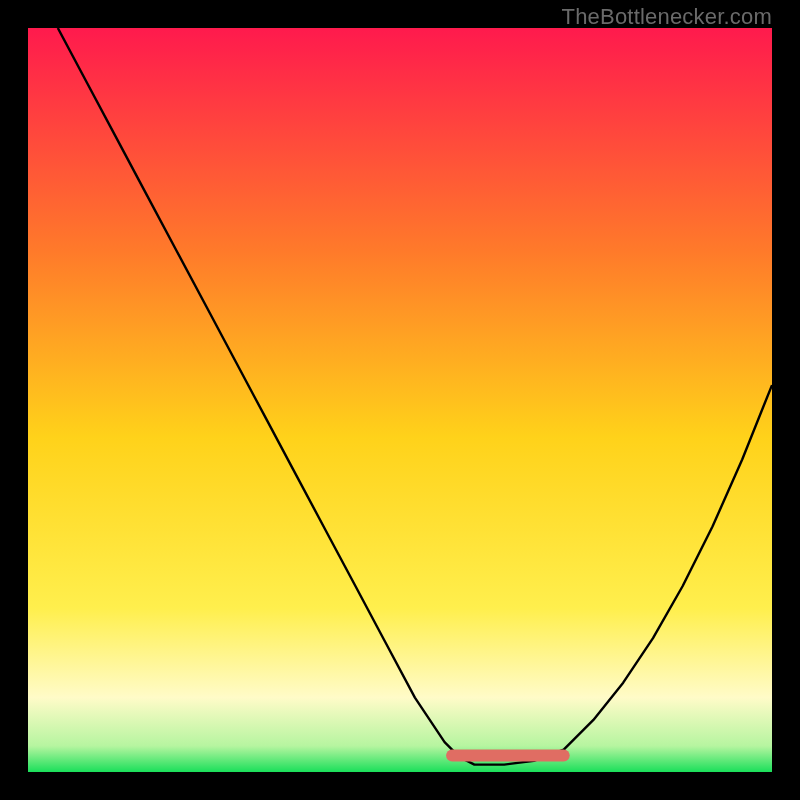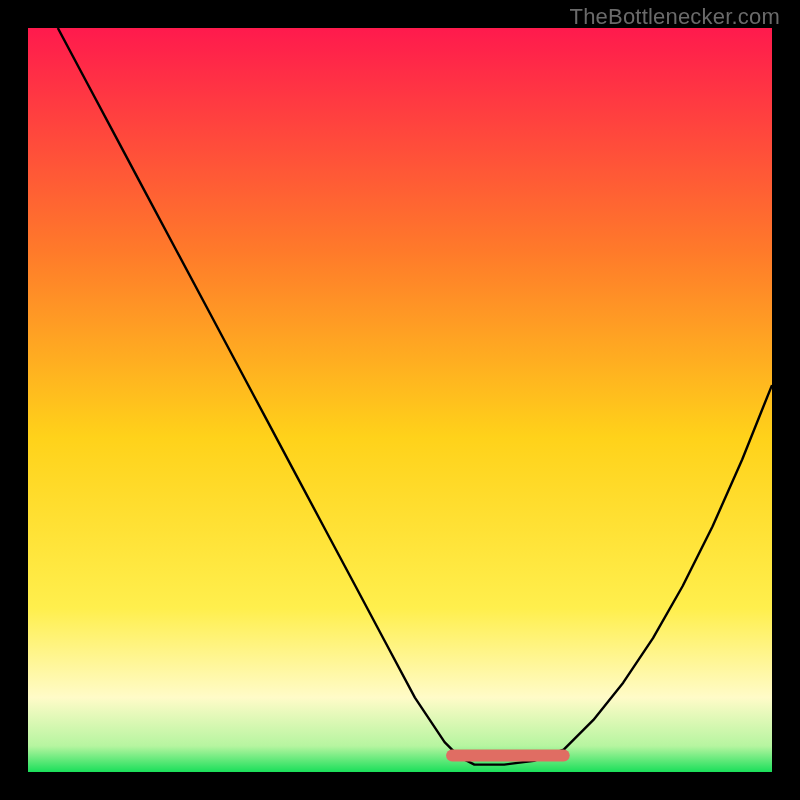--- a/index.html
+++ b/index.html
@@ -13,21 +13,21 @@
   }
   .frame {
     position: relative;
     width: 800px;
     height: 800px;
     background: #000;
   }
   .watermark {
     position: absolute;
     top: 4px;
-    right: 20px;
+    right: 28px;
     color: #6a6a6a;
     font-size: 22px;
     letter-spacing: 0.2px;
     z-index: 10;
   }
   .plot {
     position: absolute;
     left: 28px;
     top: 28px;
     width: 744px;

